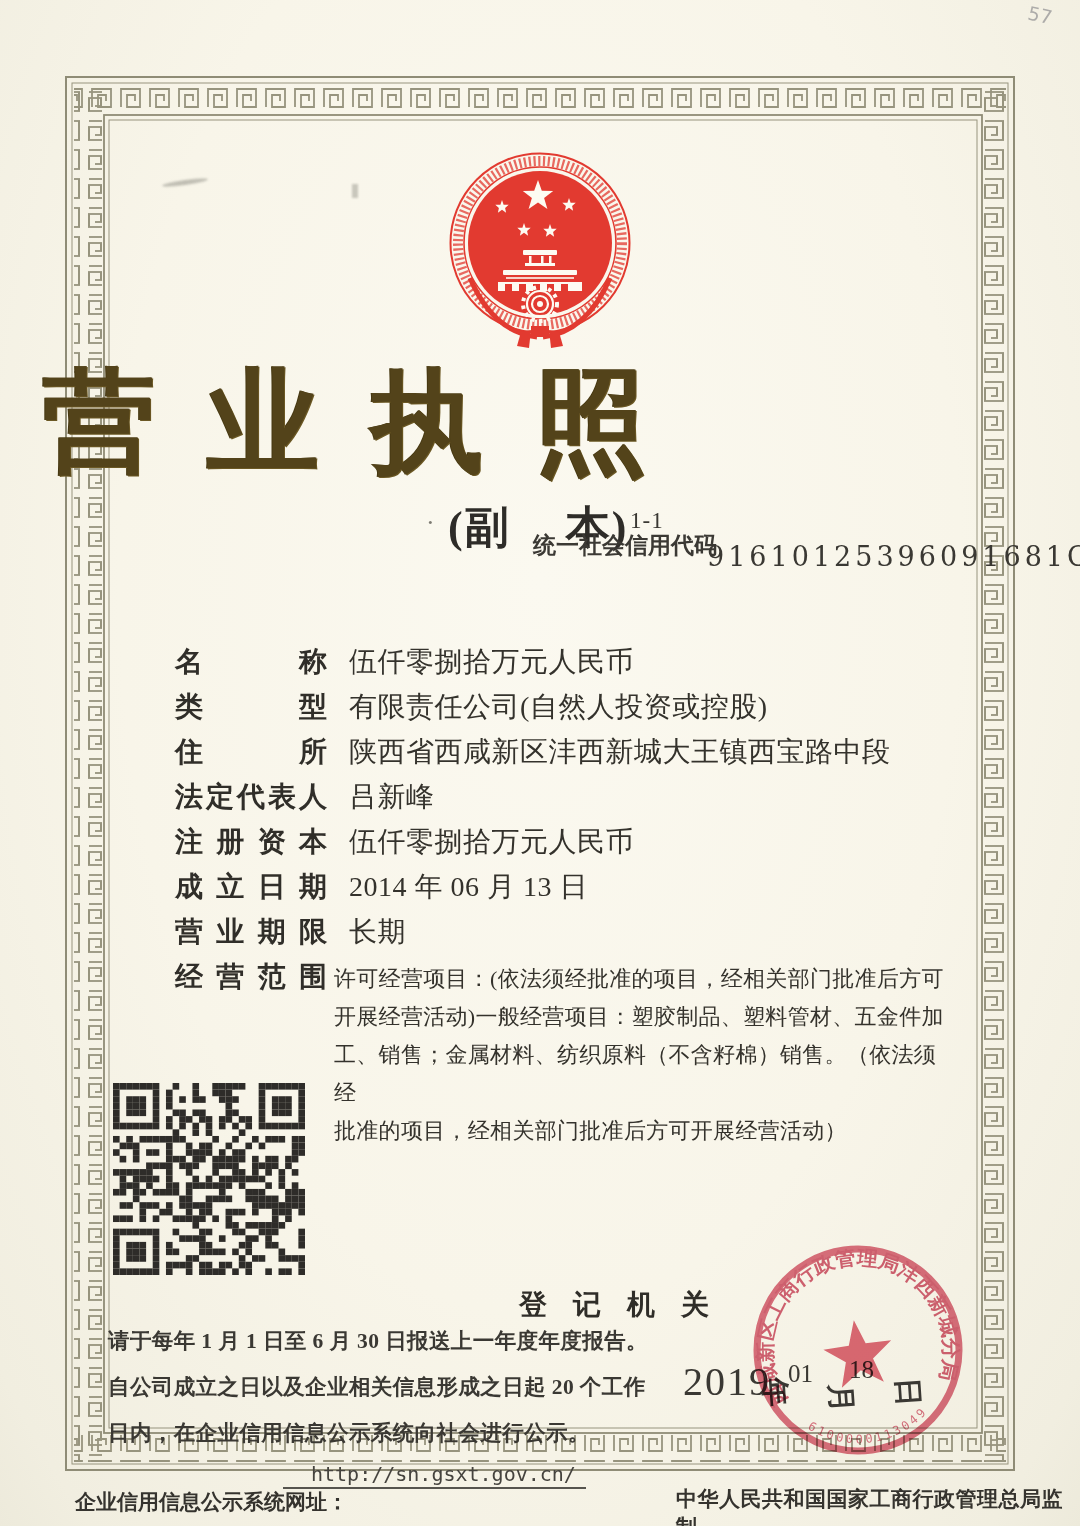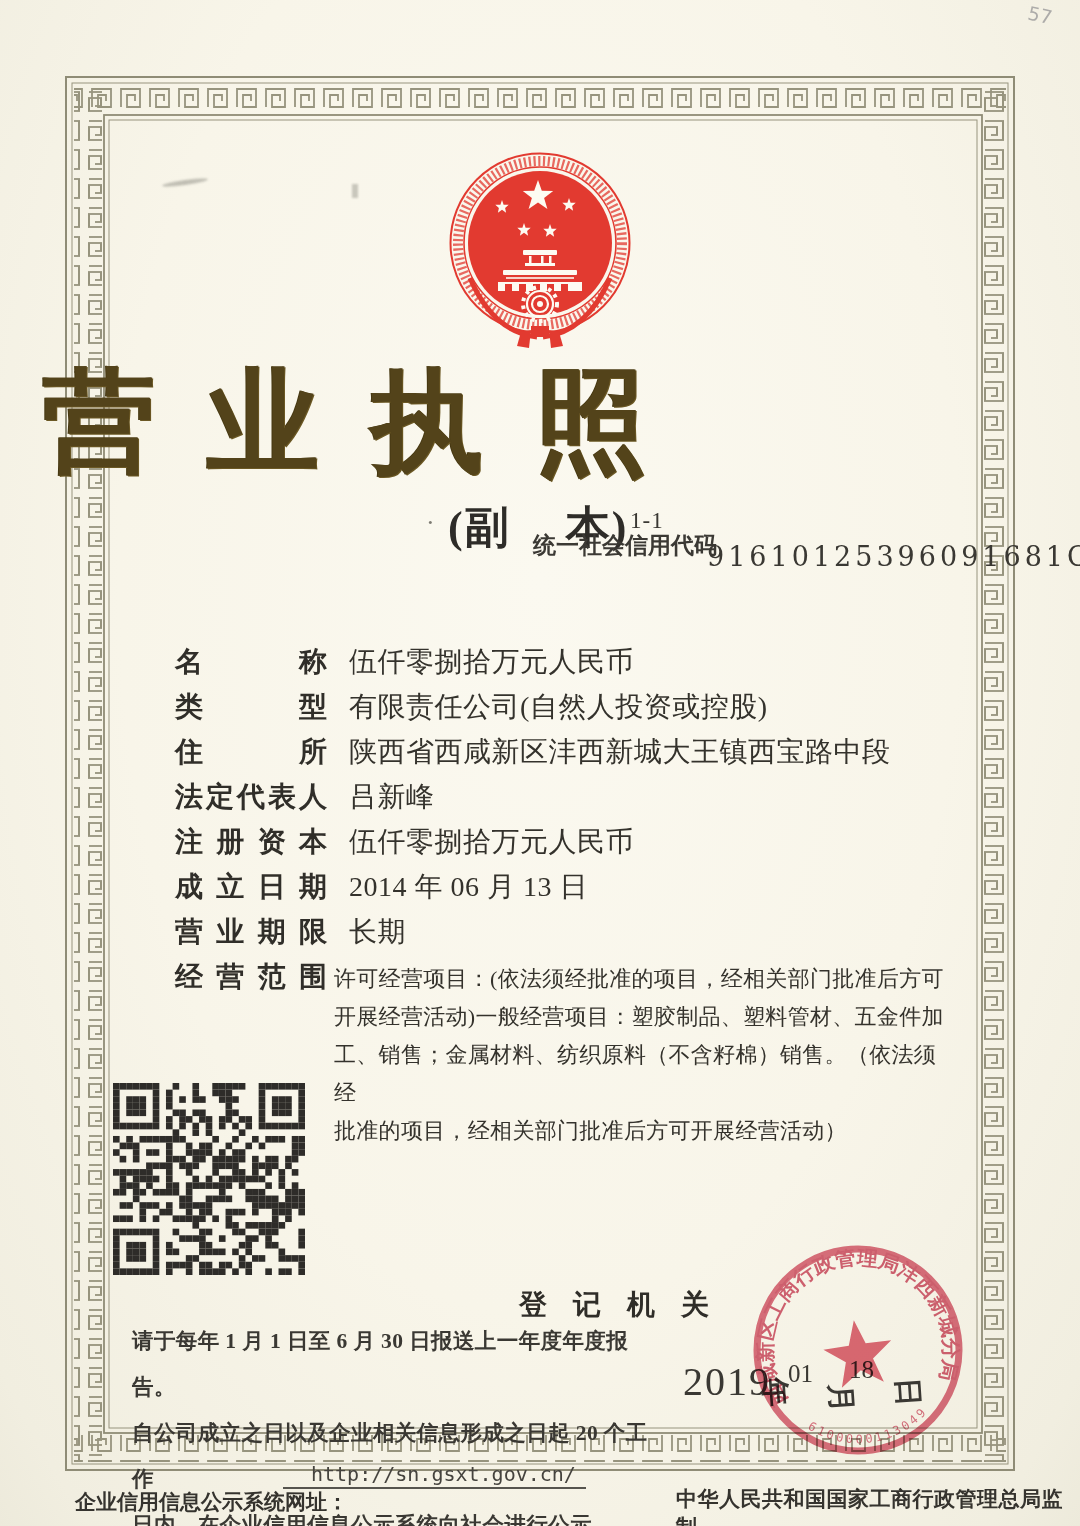--- a/index.html
+++ b/index.html
@@ -63,21 +63,21 @@
   .qr{left:113px;top:1083px;width:192px;height:192px;}
 
   
   .reg-authority{
     left:519px;top:1286px;font-family:"Liberation Sans",sans-serif;
     font-weight:700;font-size:28px;letter-spacing:26px;color:#2f2d28;white-space:nowrap;
   }
 
   
   .notices{left:108px;top:1318px;width:540px;font-size:21.5px;font-weight:600;color:#3a3833;}
-  .notices div{line-height:46px;letter-spacing:0.4px;padding-left:24px;}
+  .notices div{line-height:46px;letter-spacing:0.4px;}
 
   
   .date-row span{position:absolute;color:#3a3833;}
   .d-year{left:683px;top:1358px;font-size:40px;letter-spacing:2px;}
   .d-month-num{left:788px;top:1360px;font-size:25px;}
   .d-day-num{left:849px;top:1356px;font-size:25px;}
   .d-unit{font-size:29px;font-weight:600;display:inline-block;transform:rotate(86deg);}
   .d-u1{left:760px;top:1372px;}
   .d-u2{left:826px;top:1378px;}
   .d-u3{left:893px;top:1372px;}

